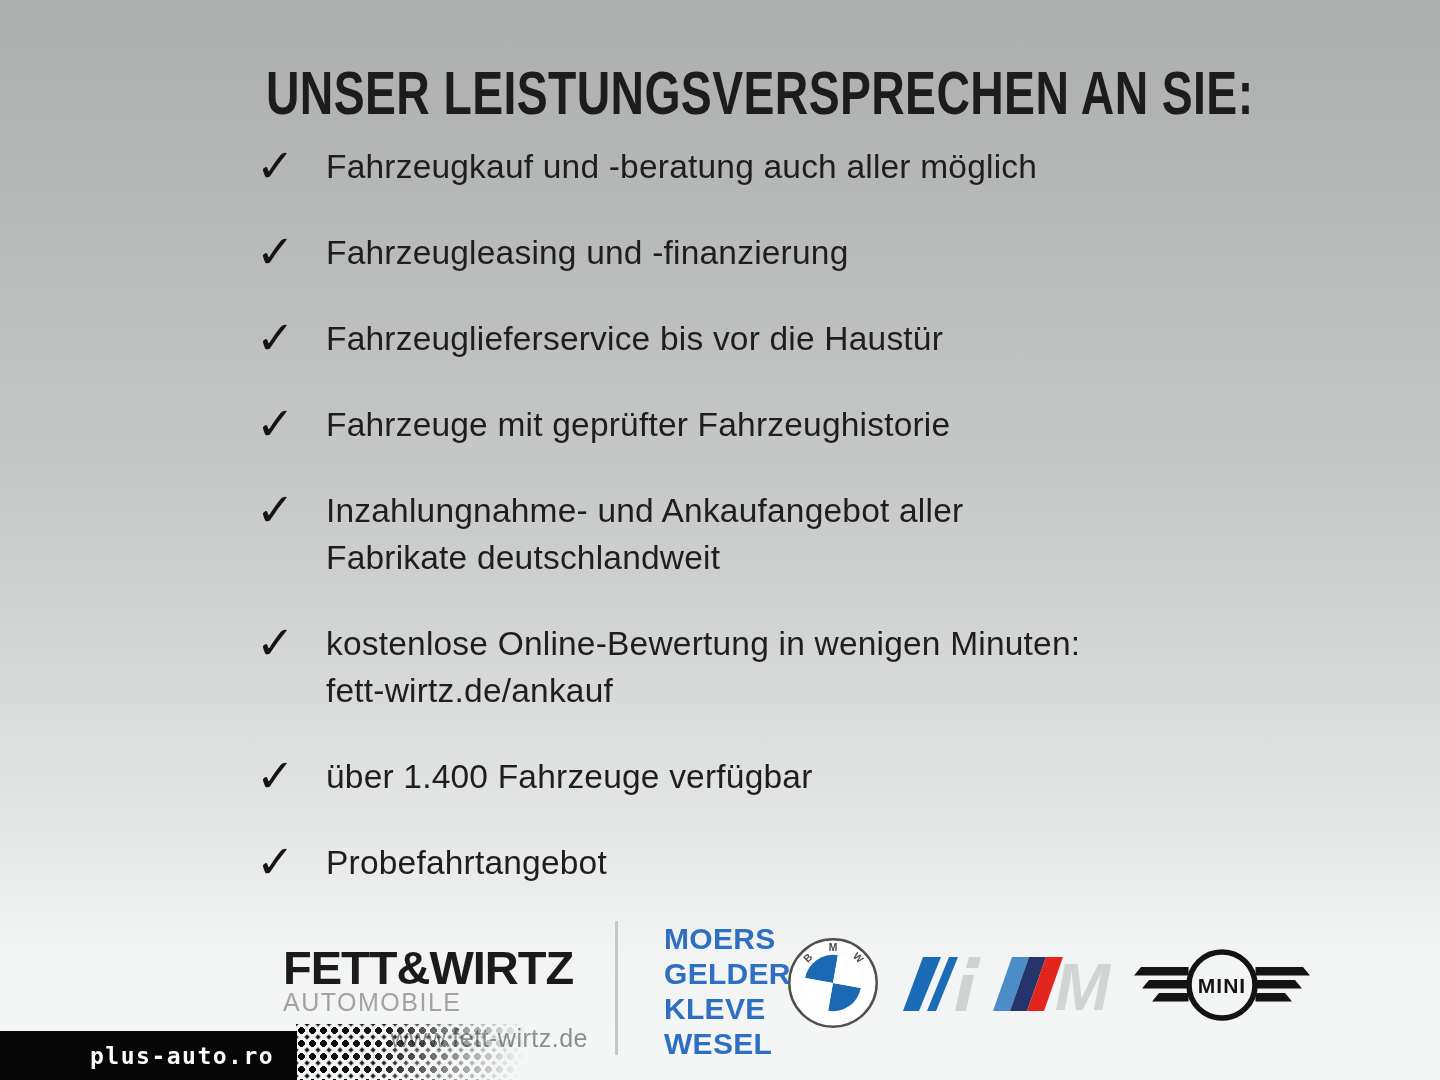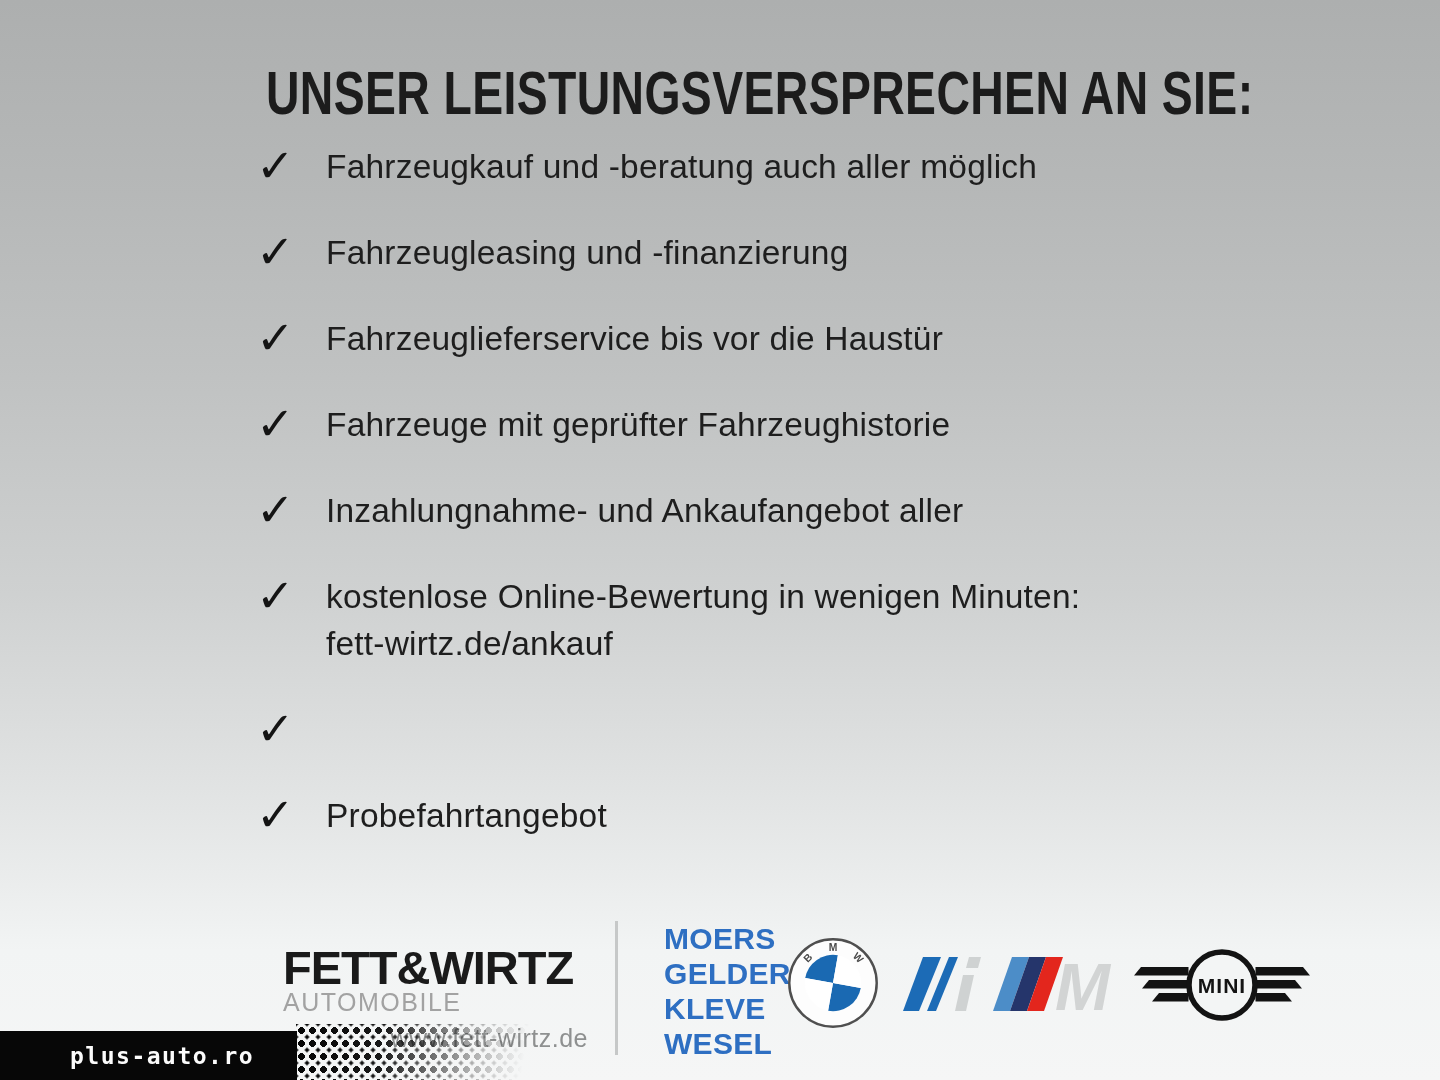--- a/index.html
+++ b/index.html
@@ -69,20 +69,21 @@
   
   .wm-bar {
     position:absolute; left:0; top:1031px; width:297px; height:49px;
     background:#070707; z-index:4;
     display:flex; align-items:center; padding-left:70px;
   }
   .wm-label {
     font-family:"DejaVu Sans Mono", monospace;
     font-size:23px; font-weight:700; letter-spacing:1.5px; color:#fbfbfb;
     white-space:nowrap;
+    margin-left:20px;
   }
   .halftone {
     position:absolute; left:296px; top:1024px; width:242px; height:56px; z-index:3;
     background:
       radial-gradient(circle, #050505 0 3.4px, transparent 3.6px) 0 0 / 11px 13px repeat,
       radial-gradient(circle, #050505 0 2px, transparent 2.2px) 5.5px 6.5px / 11px 13px repeat;
     -webkit-mask-image:linear-gradient(100deg, #000 0%, rgba(0,0,0,0.92) 35%, rgba(0,0,0,0.3) 72%, transparent 93%);
     mask-image:linear-gradient(100deg, #000 0%, rgba(0,0,0,0.92) 35%, rgba(0,0,0,0.3) 72%, transparent 93%);
   }
 </style>
@@ -115,31 +116,35 @@
     <li>
       <span class="check">✓</span>
       <div class="lines">
           <span>Fahrzeuge mit geprüfter Fahrzeughistorie</span>
         </div>
     </li>
     <li>
       <span class="check">✓</span>
       <div class="lines">
           <span>Inzahlungnahme- und Ankaufangebot aller</span>
+          <span>Fabrikate deutschlandweit</span>
         </div>
     </li>
     <li>
       <span class="check">✓</span>
       <div class="lines">
           <span>kostenlose Online-Bewertung in wenigen Minuten:</span>
           <span>fett-wirtz.de/ankauf</span>
         </div>
     </li>
     <li>
       <span class="check">✓</span>
+      <div class="lines">
+          <span>über 1.400 Fahrzeuge verfügbar</span>
+        </div>
     </li>
     <li>
       <span class="check">✓</span>
       <div class="lines">
           <span>Probefahrtangebot</span>
         </div>
     </li>
   </ul>
 
   <div class="fw-name">FETT&amp;WIRTZ</div>

